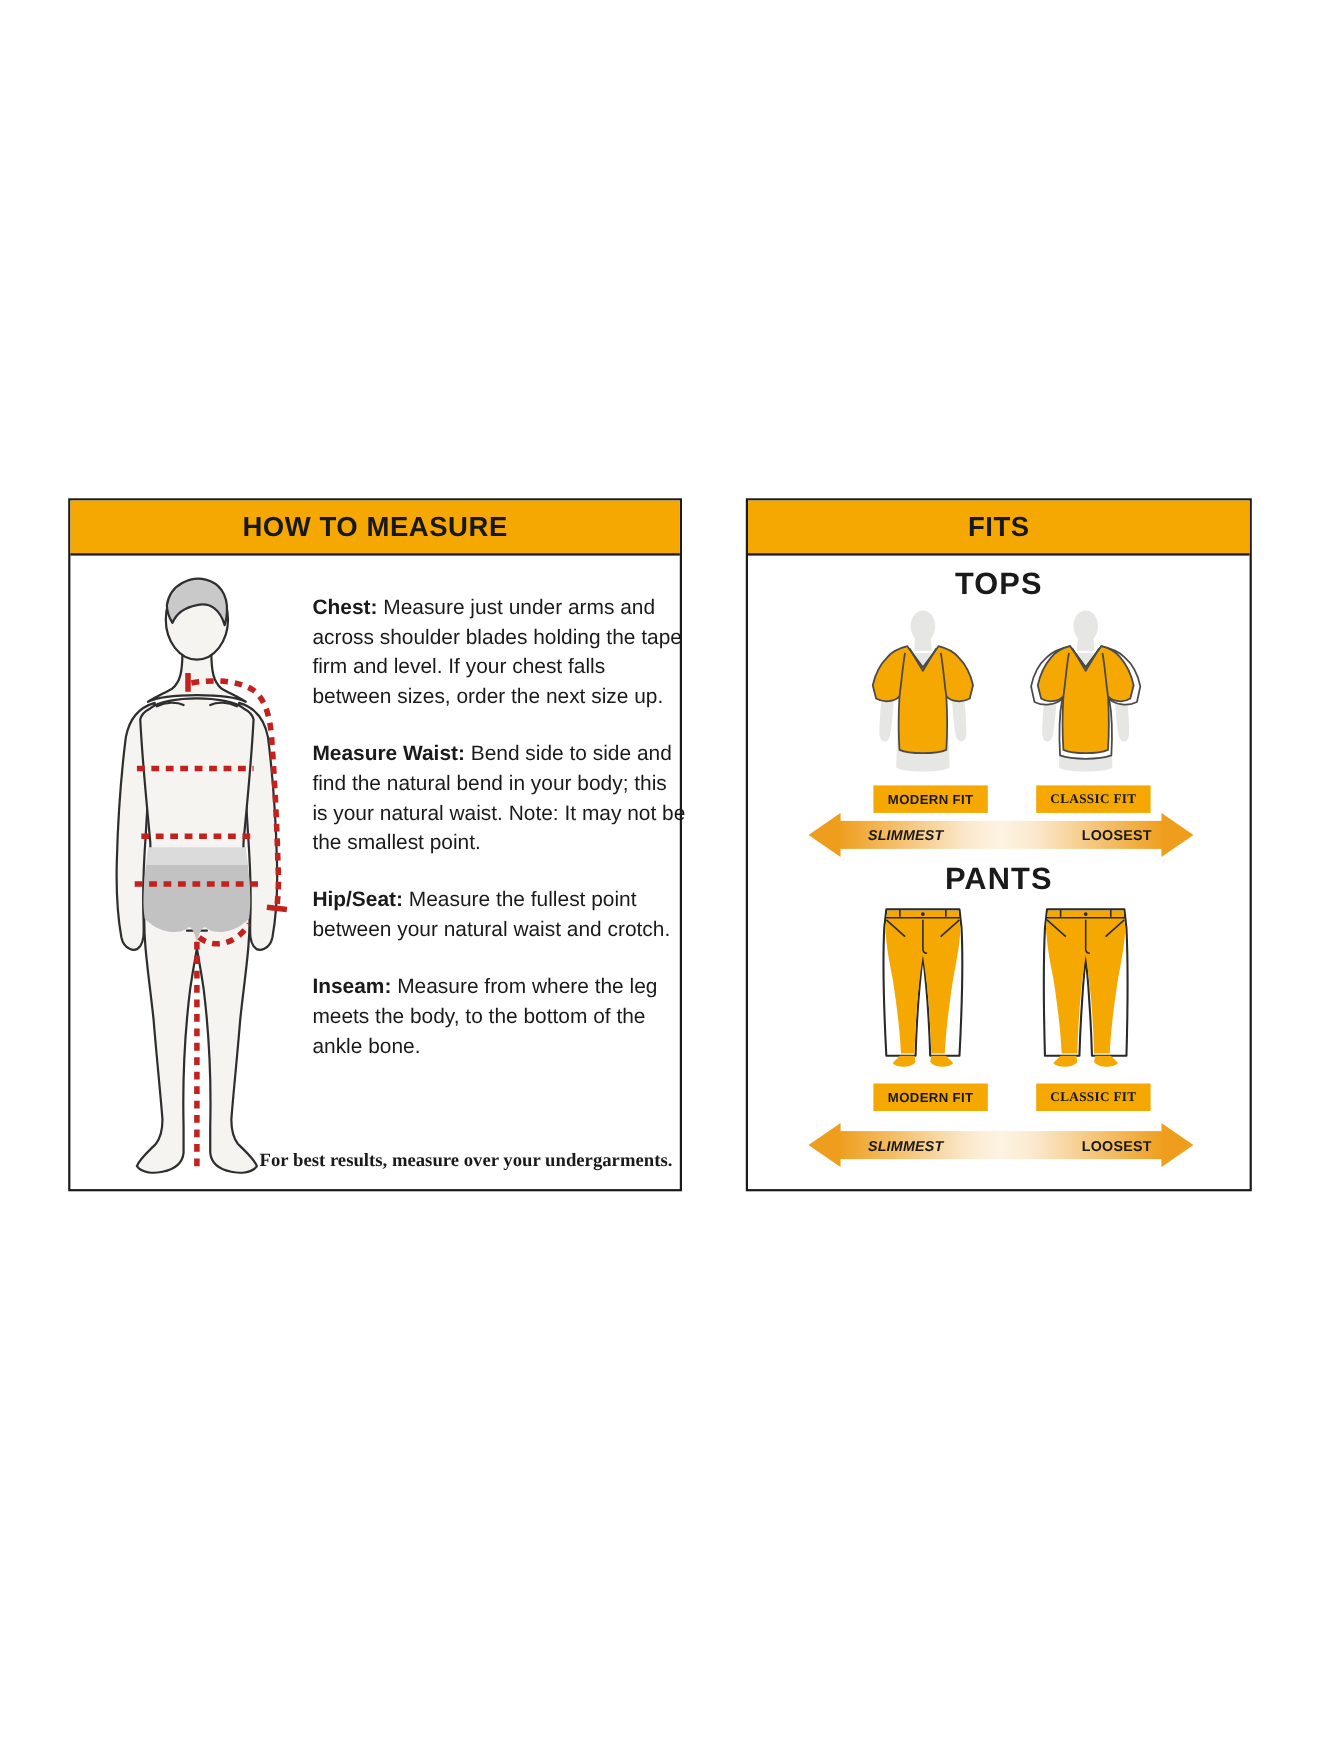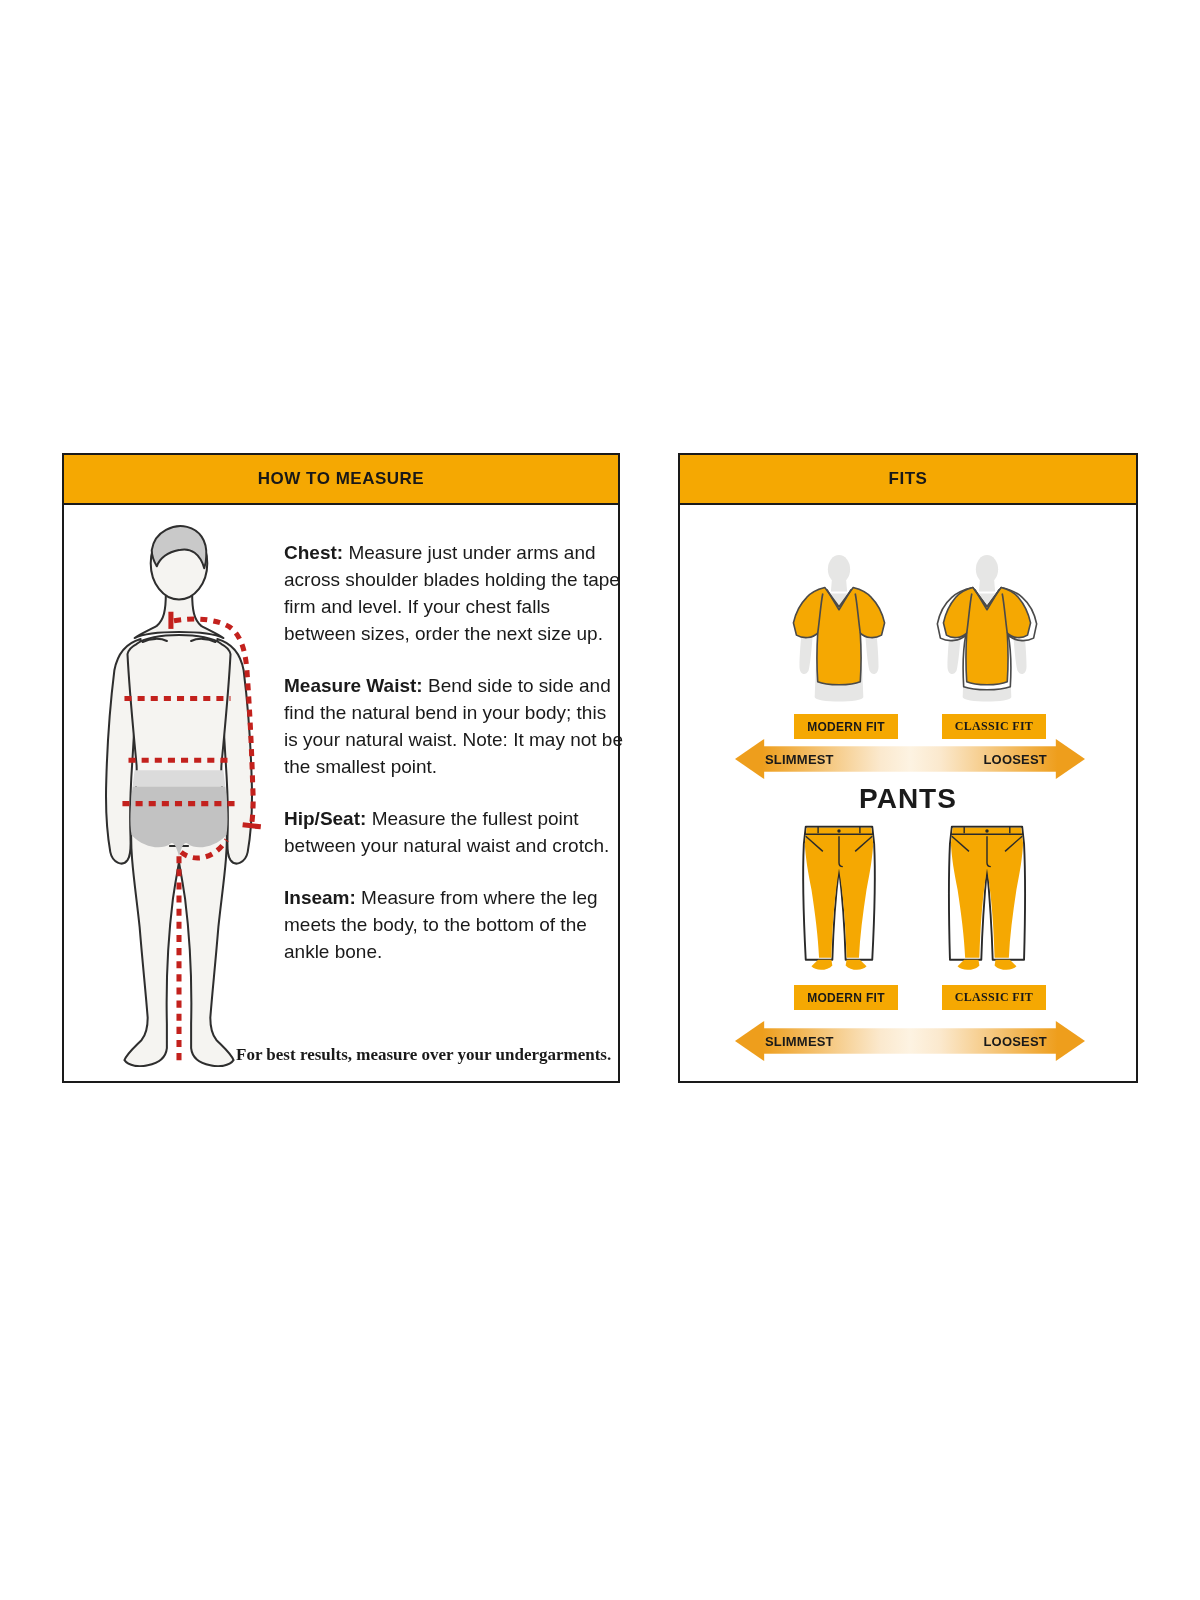--- a/index.html
+++ b/index.html
@@ -13,21 +13,21 @@
     border:2px solid var(--border,#1a1a1a);
   }
   .measure-panel { left:62px; top:453px; width:558px; height:630px; }
   .fits-panel   { left:678px; top:453px; width:460px; height:630px; }
   .panel-header {
     height:50px; background:var(--yellow,#F5A802);
     border-bottom:2px solid var(--border,#1a1a1a);
     display:flex; align-items:center; justify-content:center;
   }
   .panel-title {
-    font-size:17px; font-weight:bold; letter-spacing:0.5px; color:#181818;
+    font-size:25px; font-weight:bold; letter-spacing:0.5px; color:#181818;
   }
   
   .figure-wrap { position:absolute; left:14px; top:60px; width:202px; height:552px; }
   .measure-text {
     position:absolute; left:220px; top:84px; width:340px;
     font-size:19px; line-height:27px;
   }
   .measure-text p { margin-bottom:25px; }
   .measure-text b { font-weight:bold; }
   .footnote {
@@ -57,21 +57,21 @@
   .fl-left  { left:114px; }
   .fl-right { left:262px;font-family:Liberation Serif, serif; }
   .scale-arrow { position:absolute; left:55px; width:350px; height:40px; }
   .arrow-tops  { top:284px; }
   .arrow-pants { top:566px; }
   .scale-arrow svg { position:absolute; inset:0; width:100%; height:100%; }
   .scale-label {
     position:absolute; top:0; height:100%; display:flex; align-items:center;
     font-size:13px; font-weight:bold; letter-spacing:0.2px; color:#191919;
   }
-  .scale-left  { left:30px; }
+  .scale-left  { left:54px;font-style:italic; }
   .scale-right { right:38px; }
   .defs-svg { position:absolute; width:0; height:0; }
 </style>
 </head>
 <body>
 
 <svg class="defs-svg" aria-hidden="true">
   <defs>
     <linearGradient id="fitGrad" x1="0" y1="0" x2="1" y2="0">
       <stop offset="0" stop-color="#EE9E1C"></stop>
@@ -132,20 +132,21 @@
   </div>
 
   <p class="footnote">For best results, measure over your undergarments.</p>
 </section>
 
 <section class="panel fits-panel">
   <header class="panel-header">
     <div class="panel-title">FITS</div>
   </header>
 
+  <h3 class="fit-heading tops-heading">TOPS</h3>
 
   <div class="garment shirt-modern">
     <svg viewBox="0 0 120 150" width="122" height="152">
       <g fill="#E6E6E5">
         <ellipse cx="60" cy="16" rx="11" ry="14"></ellipse>
         <path d="M53,26 L67,26 L68,38 L52,38 Z"></path>
         <path d="M38,42 C30,46 26,56 24,70 C22,88 21,102 21,112 C21,120 27,122 30,116 C32,108 33,94 34,82 C35,68 37,54 40,48 Z"></path>
         <path d="M82,42 C90,46 94,56 96,70 C98,88 99,102 99,112 C99,120 93,122 90,116 C88,108 87,94 86,82 C85,68 83,54 80,48 Z"></path>
         <path d="M40,40 L80,40 L84,142 C84,148 36,148 36,142 Z"></path>
       </g>

